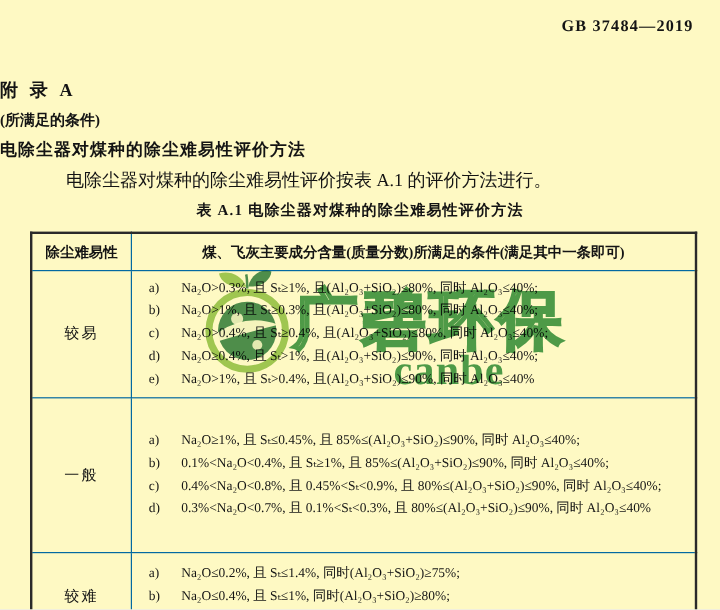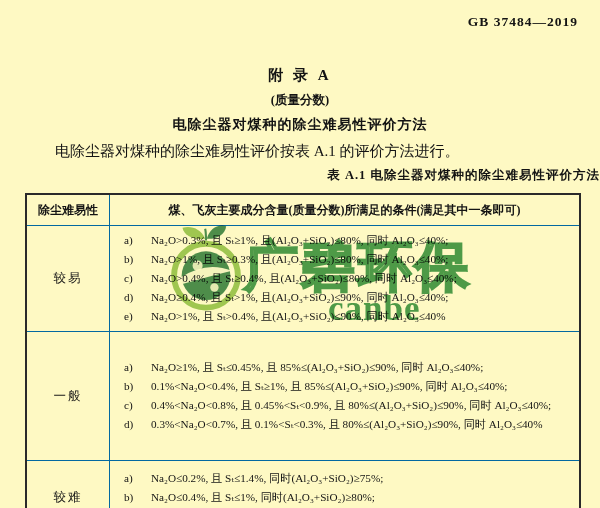--- a/index.html
+++ b/index.html
@@ -5,30 +5,30 @@
   html,body{margin:0;padding:0;background:#e8e8e8;}
   .page{
     position:relative;width:600px;height:508px;margin:0 auto;
     background:#fef9c3;color:#141414;overflow:hidden;
     font-family:"Liberation Serif","DejaVu Serif",serif;
   }
   .gb-code{
     position:absolute;top:14px;right:22px;
     font-size:13.5px;font-weight:bold;letter-spacing:1px;
   }
-  .titles{position:absolute;top:66px;left:0;right:0;text-align:center;}
+  .titles{position:absolute;top:66px;left:0;right:0;}
   .title-a{font-size:15px;font-weight:bold;letter-spacing:3px;}
   .title-sub{font-size:12.5px;font-weight:bold;margin-top:7px;}
   .title-main{font-size:14px;font-weight:bold;margin-top:7px;letter-spacing:1px;}
   .intro{
     position:absolute;top:142px;left:25px;right:28px;
     font-size:15px;text-indent:2em;line-height:18px;
   }
   .caption{
-    position:absolute;top:167px;left:0;right:0;text-align:right;
+    position:absolute;top:167px;left:0;right:0;text-align:center;
     font-size:12.5px;font-weight:bold;letter-spacing:1px;
   }
   .tablewrap{position:absolute;top:193px;left:25px;width:556px;}
   table.eval{border-collapse:collapse;width:100%;border:2px solid #2a2a2a;}
   table.eval th,table.eval td{border:1px solid #0369a1;}
   th.col-diff{width:80px;font-size:12px;font-weight:bold;height:28px;text-align:center;}
   th.col-cond{font-size:12px;font-weight:bold;text-align:center;}
   td.level{width:80px;text-align:center;font-size:12.5px;letter-spacing:2px;}
   td.items{padding:5px 6px 5px 12px;vertical-align:middle;}
   td.h-s1{height:88px;} td.h-s2{height:118px;} td.h-s3{height:62px;}
@@ -57,21 +57,21 @@
 </style>
 </head>
 <body>
 
 <div class="page">
 
   <div class="gb-code">GB 37484—2019</div>
 
   <div class="titles">
     <div class="title-a">附  录  A</div>
-    <div class="title-sub">(质量分数)</div>
+    <div class="title-sub">(所满足的条件)</div>
     <div class="title-main">电除尘器对煤种的除尘难易性评价方法</div>
   </div>
 
   <div class="intro">电除尘器对煤种的除尘难易性评价按表 A.1 的评价方法进行。</div>
 
   <div class="caption">表 A.1  电除尘器对煤种的除尘难易性评价方法</div>
 
   <div class="tablewrap">
     <table class="eval">
       <tbody>

